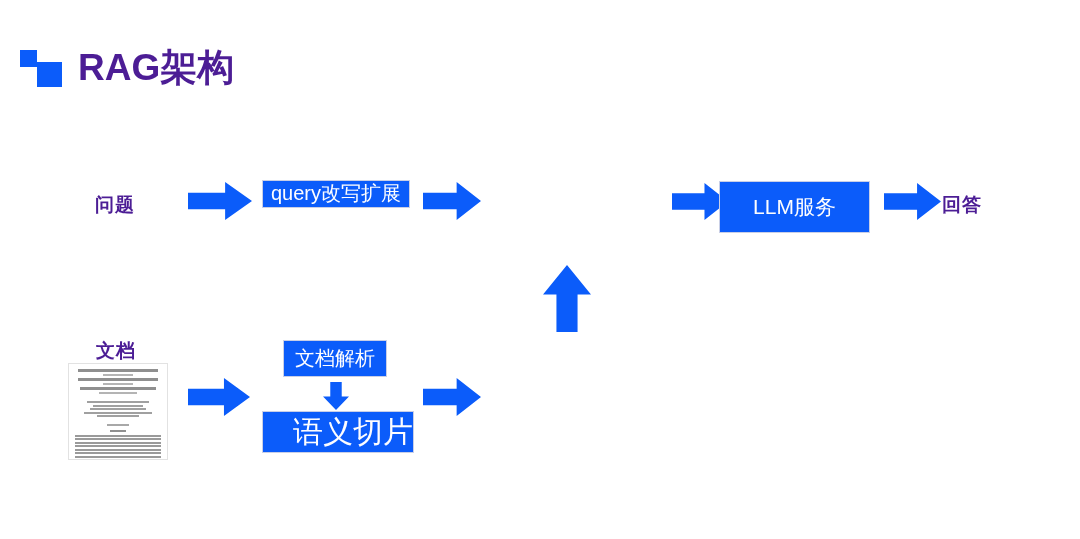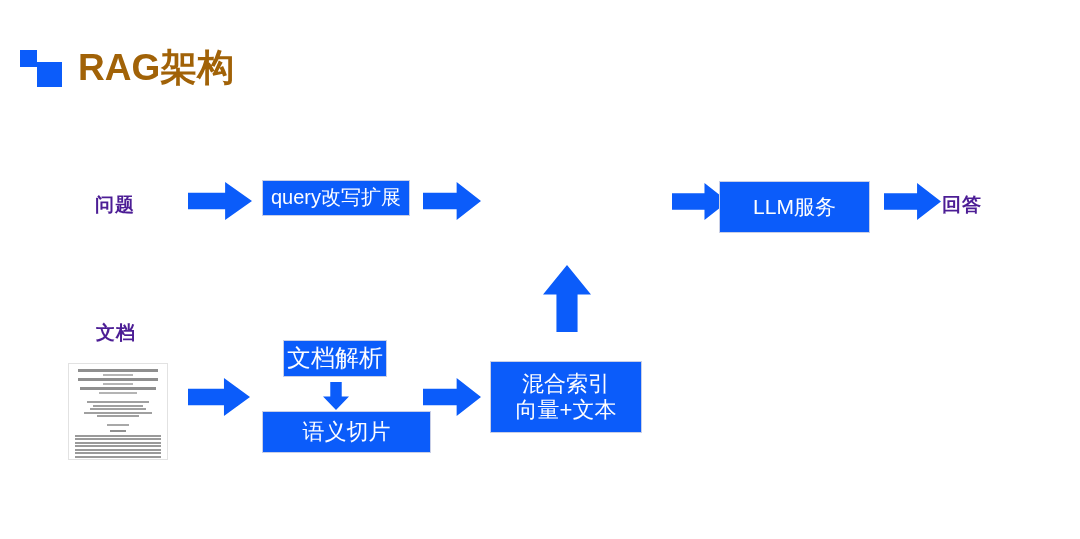--- a/index.html
+++ b/index.html
@@ -54,21 +54,21 @@
     top: 18px;
     width: 25px;
     height: 25px;
     background: #0b5cfa;
   }
   .page-title {
     font-size: 37px;
     font-weight: bold;
     letter-spacing: 0px;
     line-height: 44px;
-    color: #a16207;
+    color: #4c1d95;
     white-space: nowrap;
   }
 
   
   .node {
     position: absolute;
     background: #0b5cfa;
     border: 1px solid #c9cfe6;
     box-sizing: border-box;
     color: #fdfdff;
@@ -161,40 +161,40 @@
       <div class="logo-sq-small"></div>
       <div class="logo-sq-large"></div>
     </div>
     <div class="page-title">RAG架构</div>
   </div>
 
   <div class="plain-label" style="left:95px; top:192px;">问题</div>
 
   <div class="arrow-right" style="left:188px; top:182px; width:64px; height:38px;"></div>
 
-  <div class="node" style="left:262px; top:180px; width:148px; height:36px; font-size:20px;">
+  <div class="node" style="left:262px; top:180px; width:148px; height:28px; font-size:20px;">
     <span class="line">query改写扩展</span>
   </div>
 
   <div class="arrow-right" style="left:423px; top:182px; width:58px; height:38px;"></div>
 
 
   <div class="arrow-right" style="left:672px; top:183px; width:56px; height:37px;"></div>
 
   <div class="node" style="left:719px; top:181px; width:151px; height:52px; font-size:21px;">
     <span class="line">LLM服务</span>
   </div>
 
   <div class="arrow-right" style="left:884px; top:183px; width:57px; height:37px;"></div>
 
   <div class="plain-label" style="left:942px; top:192px;">回答</div>
 
   <div class="arrow-up" style="left:543px; top:265px; width:48px; height:67px;"></div>
 
-  <div class="plain-label" style="left:96px; top:320px;">文档</div>
+  <div class="plain-label" style="left:96px; top:338px;">文档</div>
 
   <div class="paper-thumb" style="left:68px; top:363px; width:100px; height:97px;">
     <div class="pt-title" style="width:92%;"></div>
     <div class="pt-sub" style="width:34%;"></div>
     <div class="pt-title" style="width:92%;"></div>
     <div class="pt-sub" style="width:34%;"></div>
     <div class="pt-title" style="width:88%;"></div>
     <div class="pt-sub" style="width:44%;"></div>
     <div class="pt-gap"></div>
     <div class="pt-authors" style="width:72%;"></div>
@@ -211,30 +211,26 @@
     <div class="pt-body-line" style="width:100%;"></div>
     <div class="pt-body-line" style="width:100%;"></div>
     <div class="pt-body-line" style="width:100%;"></div>
     <div class="pt-body-line" style="width:100%;"></div>
     <div class="pt-body-line" style="width:100%;"></div>
 
   </div>
 
   <div class="arrow-right" style="left:188px; top:378px; width:62px; height:38px;"></div>
 
-  <div class="node" style="left:283px; top:340px; width:104px; height:37px; font-size:24px;align-items:center;">
+  <div class="node" style="left:283px; top:340px; width:104px; height:37px; font-size:20px;align-items:center;">
     <span class="line">文档解析</span>
   </div>
 
   <div class="arrow-down" style="left:323px; top:382px; width:26px; height:28px;"></div>
 
-  <div class="node" style="left:262px; top:411px; width:169px; height:42px; font-size:22px;">
+  <div class="node" style="left:262px; top:411px; width:152px; height:42px; font-size:30px;align-items:flex-end;">
     <span class="line">语义切片</span>
   </div>
 
   <div class="arrow-right" style="left:423px; top:378px; width:58px; height:38px;"></div>
 
-  <div class="node" style="left:490px; top:361px; width:152px; height:72px; font-size:22px;">
-    <span class="line">混合索引</span>
-    <span class="line">向量+文本</span>
-  </div>
 
 </div>
 
 </body></html>

